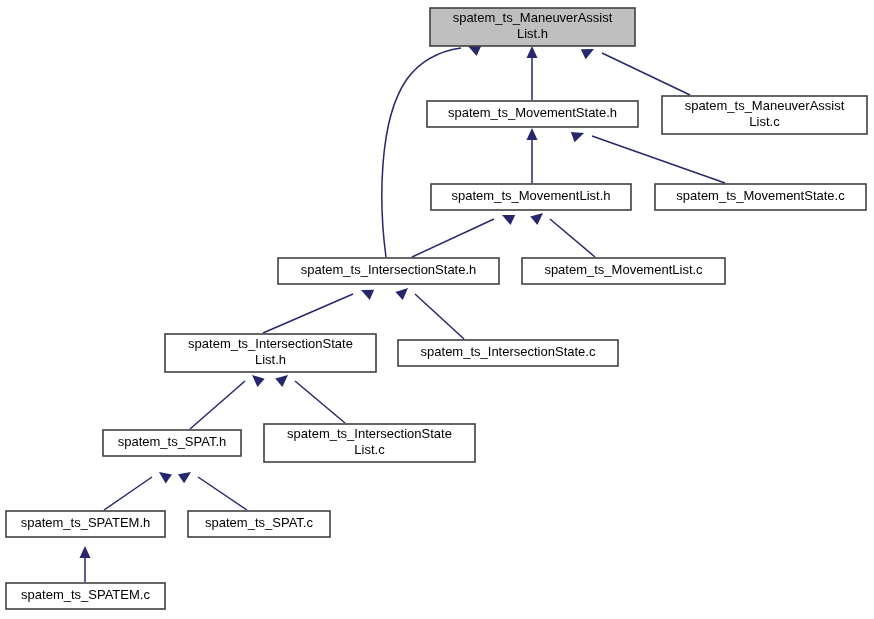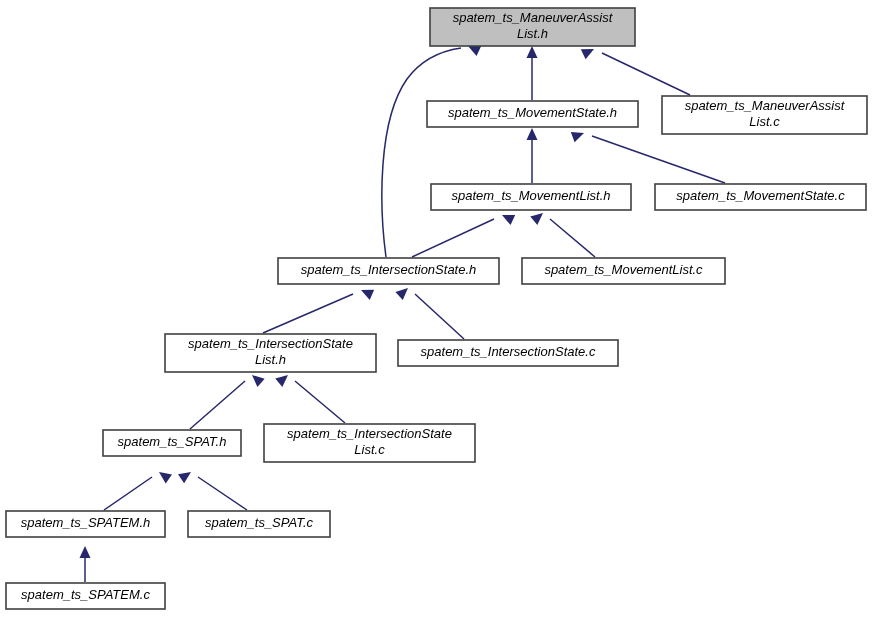--- a/index.html
+++ b/index.html
@@ -10,21 +10,20 @@
   body {
     width: 874px;
     height: 619px;
     font-family: "Liberation Sans", sans-serif;
     overflow: hidden;
   }
   #graph-root {
     position: relative;
     width: 874px;
     height: 506px;
-    font-style: italic;
   }
   svg#dep-graph {
     display: block;
     width: 874px;
     height: 619px;
   }
   .node-box {
     stroke-width: 1.6;
   }
   .node-label {

